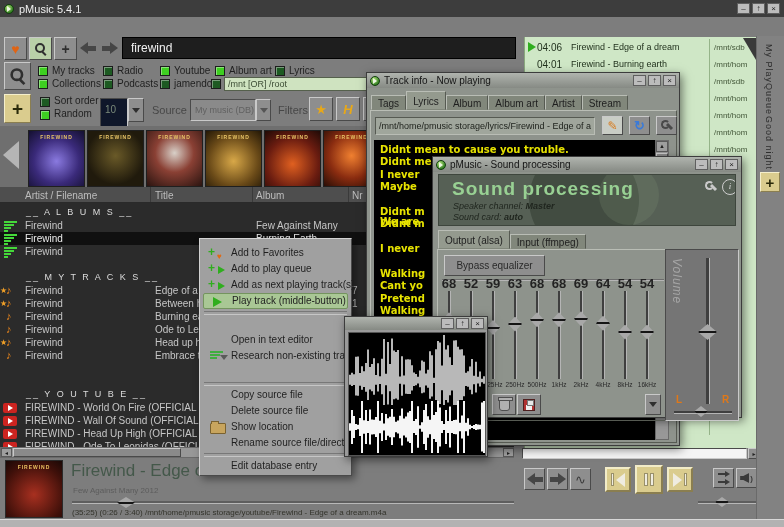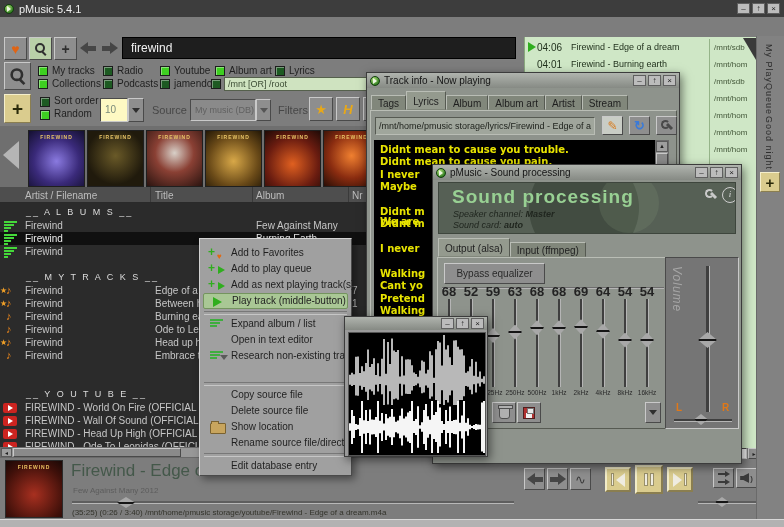--- a/index.html
+++ b/index.html
@@ -193,21 +193,21 @@
   <div id="cbgroup"></div>
   <input id="pathfilter" class="a" readonly="" value="/mnt [OR] /root" style="">
 
   <div class="btn gold" style="left:4px;top:94px;width:27px;height:29px;">
     <span style="color:#2a2a0a;font-size:19px;font-weight:bold;">+</span>
   </div>
   <span class="cb off" style="left:40px;top:97px;"></span>
   <span class="cblabel" style="left:54px;top:95px;">Sort order</span>
   <span class="cb on" style="left:40px;top:110px;"></span>
   <span class="cblabel" style="left:54px;top:108px;">Random</span>
-  <div class="a inset" style="left:100px;top:98px;width:28px;height:24px;background:#fef9c3;">
+  <div class="a inset" style="left:100px;top:98px;width:28px;height:32px;background:#0f172a;">
     <span style="position:absolute;left:4px;top:5px;font-size:10px;color:#7a8a7a;">10</span>
   </div>
   <div class="btn" style="left:128px;top:98px;width:16px;height:24px;">
     <span style="border-top:5px solid #2f2f2f;border-left:4px solid transparent;border-right:4px solid transparent;width:0;height:0;"></span>
   </div>
   <span class="a" style="left:152px;top:104px;font-size:11px;color:#474747;">Source</span>
   <div class="a inset" style="left:190px;top:99px;width:66px;height:22px;background:#8a8a8a;overflow:hidden;">
     <span style="position:absolute;left:4px;top:5px;font-size:9px;color:#616161;white-space:nowrap;">My music (DB)</span>
   </div>
   <div class="btn" style="left:256px;top:99px;width:15px;height:22px;">
@@ -469,21 +469,21 @@
         <div class="lyr" style="top: 140.4px;">Cant yo</div>
         <div class="lyr" style="top: 152.8px;">Pretend</div>
         <div class="lyr" style="top: 165.2px;">Walking</div>
       </div>
     <div class="sbar" style="left:288px;top:67px;width:14px;height:300px;">
       <span class="sarrow" style="left:0;top:0;width:12px;height:11px;">▲</span>
       <span class="sthumb" style="left:0;top:12px;width:12px;height:46px;"></span>
     </div>
   </div>
 
-  <div class="win" style="left:432px;top:164px;width:310px;height:300px;z-index:20;">
+  <div class="win" style="left:432px;top:156px;width:310px;height:262px;z-index:20;">
     <div class="wtitle">
       <span class="dot"></span>
       <span>pMusic - Sound processing</span>
       <span class="wbtns">
         <span class="wbtn">–</span>
         <span class="wbtn">↑</span>
         <span class="wbtn">×</span>
       </span>
     </div>
     <div id="sndheader">
@@ -625,30 +625,20 @@
         </div>
         <div class="lbl">Add as next playing track(s)</div>
       </div>
       <div class="mitem hl" style="top: 54px;">
         <div class="mi">
           <div class="T"></div>
         </div>
         <div class="lbl">Play track (middle-button)</div>
       </div>
       <div class="msep" style="top: 72px;"></div>
-      <div class="mitem" style="top: 77px;">
-        <div class="mi">
-          <div class="bars" style="left: 2px; top: 2px;">
-            <b style="width: 13px; background: rgb(63, 174, 63);"></b>
-            <b style="width: 10px; background: rgb(63, 174, 63);"></b>
-            <b style="width: 7px; background: rgb(63, 174, 63);"></b>
-          </div>
-        </div>
-        <div class="lbl">Expand album / list</div>
-      </div>
       <div class="mitem" style="top: 93px;">
         <div class="mi"></div>
         <div class="lbl">Open in text editor</div>
       </div>
       <div class="mitem" style="top: 109px;">
         <div class="mi">
           <div class="bars" style="left: 2px; top: 2px;">
             <b style="width: 13px; background: rgb(63, 174, 63);"></b>
             <b style="width: 10px; background: rgb(63, 174, 63);"></b>
             <b style="width: 7px; background: rgb(63, 174, 63);"></b>

